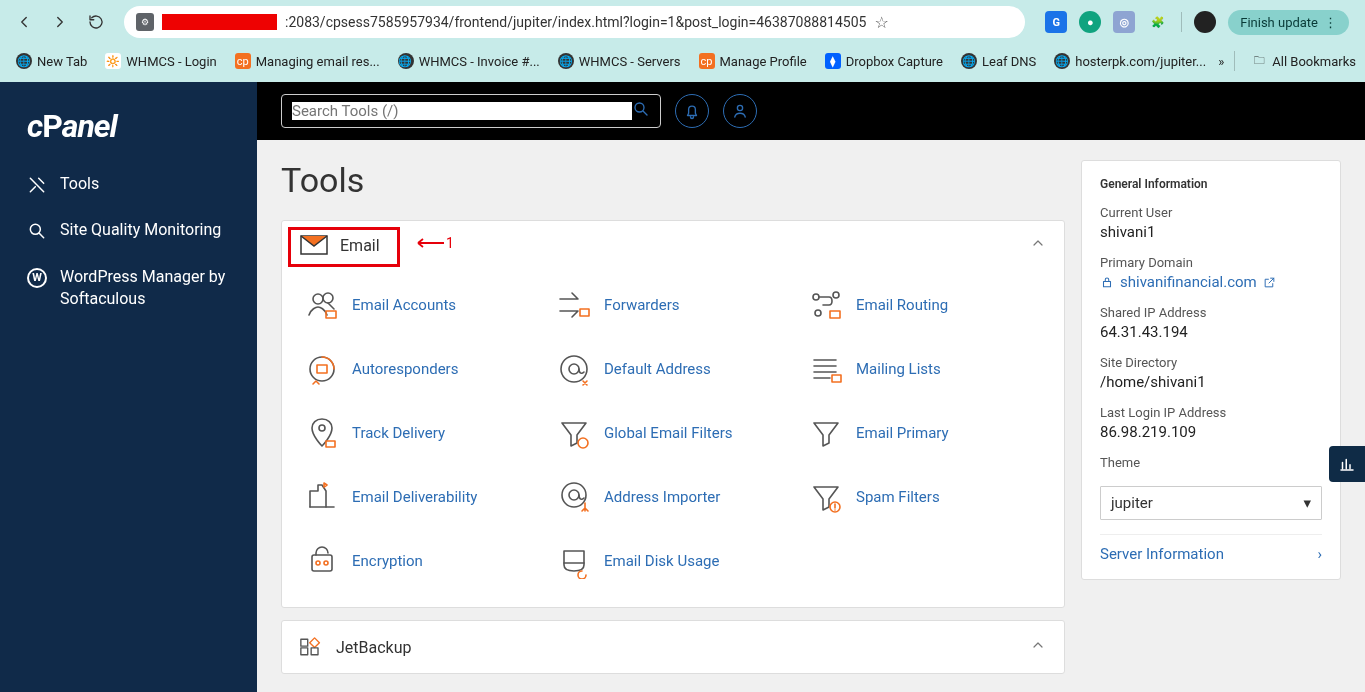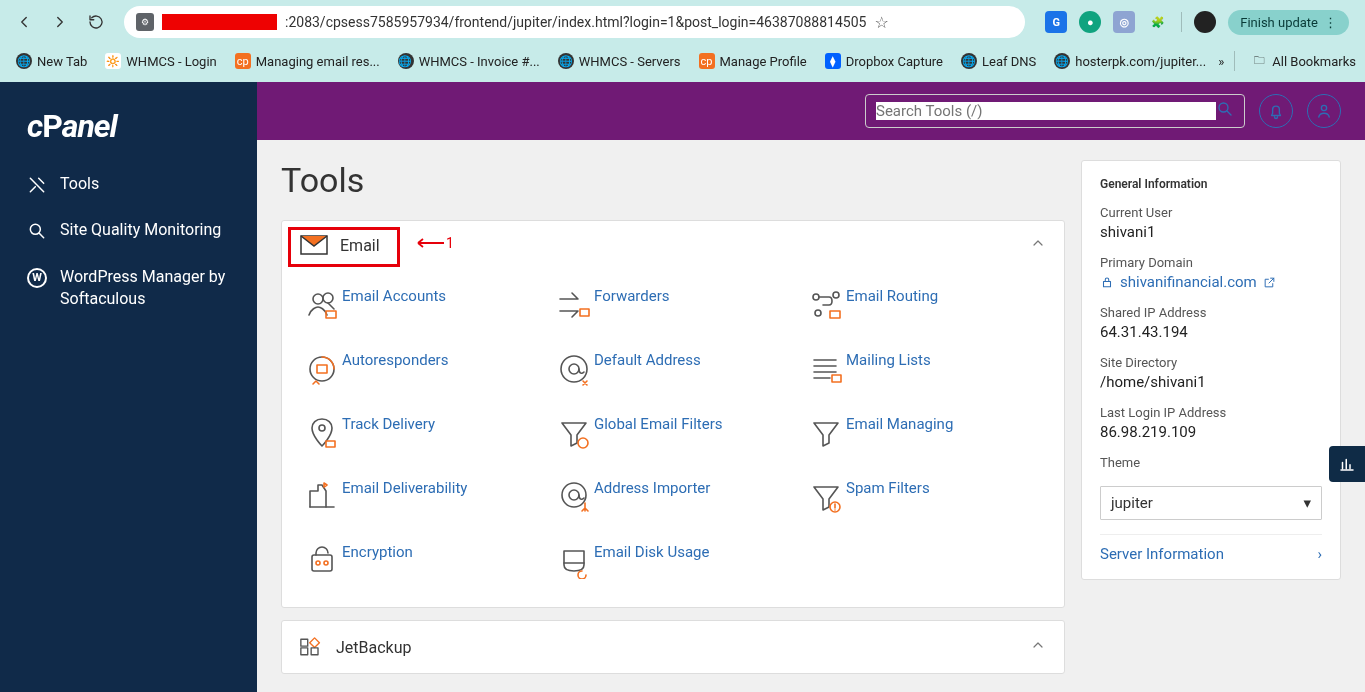--- a/index.html
+++ b/index.html
@@ -34,21 +34,21 @@
 .sidebar { width: 257px; background: #102a49; color: #fff; padding: 3px; flex-shrink: 0; }
 .logo { padding: 22px 24px 16px; }
 .logo-text { font-size: 32px; font-weight: 700; font-style: italic; letter-spacing: -1px; }
 .side-item { display: flex; align-items: flex-start; gap: 13px; padding: 12px 24px; font-size: 16px; cursor: pointer; line-height: 1.4; }
 .side-item svg, .side-item .side-icon { width: 20px; height: 20px; flex-shrink: 0; margin-top:2px; }
 .side-icon { border: 2px solid #fff; border-radius: 50%; display:flex; align-items:center; justify-content:center; font-size:11px; font-weight:bold; }
 
 .main-wrap { flex: 1; background: #f0f0f0; overflow-y: auto; position: relative; }
 .main-scroll { width: 1108px; }
 
-.topbar { background: #701a75; height: 58px; display: flex; align-items: center; justify-content: flex-end; padding: 0 24px; gap: 14px; }
+.topbar { background: #000000; height: 58px; display: flex; align-items: center; justify-content: flex-start; padding: 0 24px; gap: 14px; }
 .search-box { width: 380px; height: 34px; border: 1px solid #ccc; border-radius: 4px; display: flex; align-items: center; padding: 0 10px; }
 .search-input { flex: 1; border: none; outline: none; font-size: 15px; color:#777; }
 .search-btn { color: #2d6db4; }
 .circle-btn { width: 34px; height: 34px; border: 1px solid #2d6db4; border-radius: 50%; display: flex; align-items: center; justify-content: center; color: #2d6db4; cursor:pointer; }
 
 .page-body { padding: 20px 24px; display: flex; gap: 16px; }
 .col-main { flex: 1; }
 .col-side { width: 260px; }
 
 h1.page-title { font-size: 34px; font-weight: 400; color: #333; margin-bottom: 20px; }
@@ -56,21 +56,21 @@
 .card { background: #fff; border: 1px solid #ddd; border-radius: 3px; margin-bottom: 12px; }
 .card-header { display: flex; align-items: center; padding: 14px 18px; position: relative; }
 .card-header.emph { }
 .emph-box { position:absolute; left:6px; top:6px; width:112px; height:40px; border: 3px solid #e6000a; pointer-events:none; }
 .card-header .hdr-icon { width: 28px; height: 20px; margin-right: 12px; }
 .card-header .hdr-title { font-size: 16px; color: #333; }
 .collapse { margin-left: auto; color: #777; }
 .annot { position:absolute; left:132px; top:14px; color:#e6000a; display:flex; align-items:center; gap:2px; font-size:14px; }
 .card-body { padding: 8px 18px 18px; }
 .tool-grid { display: grid; grid-template-columns: repeat(3, 1fr); gap: 8px 10px; }
-.tool-item { display: flex; gap: 2px; padding: 10px 4px; cursor:pointer; }
+.tool-item { display: flex; align-items: center; gap: 12px; padding: 10px 4px; cursor:pointer; }
 .tool-icon { width: 36px; height: 36px; flex-shrink:0; }
 .tool-label { color: #2d6db4; font-size: 15px; }
 
 .info-card { background: #fff; border: 1px solid #ddd; border-radius: 3px; padding: 16px 18px; }
 .info-title { font-size: 12px; font-weight: 600; color: #333; margin-bottom: 14px; }
 .info-row { margin-bottom: 14px; }
 .info-label { font-size: 13px; color: #555; margin-bottom: 3px; }
 .info-value { font-size: 15px; color: #222; }
 .info-value.link { color: #2d6db4; display:flex; align-items:center; gap:6px; }
 .theme-select { width: 100%; border: 1px solid #ccc; border-radius: 1px; padding: 7px 10px; font-size: 15px; color:#333; display:flex; justify-content:space-between; align-items:center; margin-top:16px; cursor:pointer; }
@@ -318,21 +318,21 @@
                 <span class="tool-icon"><svg viewBox="0 0 36 36">
                         <path class="ti-stroke" d="M6 8h24l-9 12v8l-6 3v-11L6 8z"></path>
                         <circle class="ti-accent" cx="27" cy="28" r="5"></circle>
                       </svg></span>
                 <span class="tool-label">Global Email Filters</span>
               </div>
               <div class="tool-item">
                 <span class="tool-icon"><svg viewBox="0 0 36 36">
                         <path class="ti-stroke" d="M6 8h24l-9 12v8l-6 3v-11L6 8z"></path>
                       </svg></span>
-                <span class="tool-label">Email Managing</span>
+                <span class="tool-label">Email Primary</span>
               </div>
               <div class="tool-item">
                 <span class="tool-icon"><svg viewBox="0 0 36 36">
                         <path class="ti-stroke" d="M6 28V12h8v-6h4l4 6v16"></path>
                         <path class="ti-stroke" d="M6 28h24"></path>
                         <path class="ti-accent" d="M20 8v-4l3 2-3 2"></path>
                       </svg></span>
                 <span class="tool-label">Email Deliverability</span>
               </div>
               <div class="tool-item">

